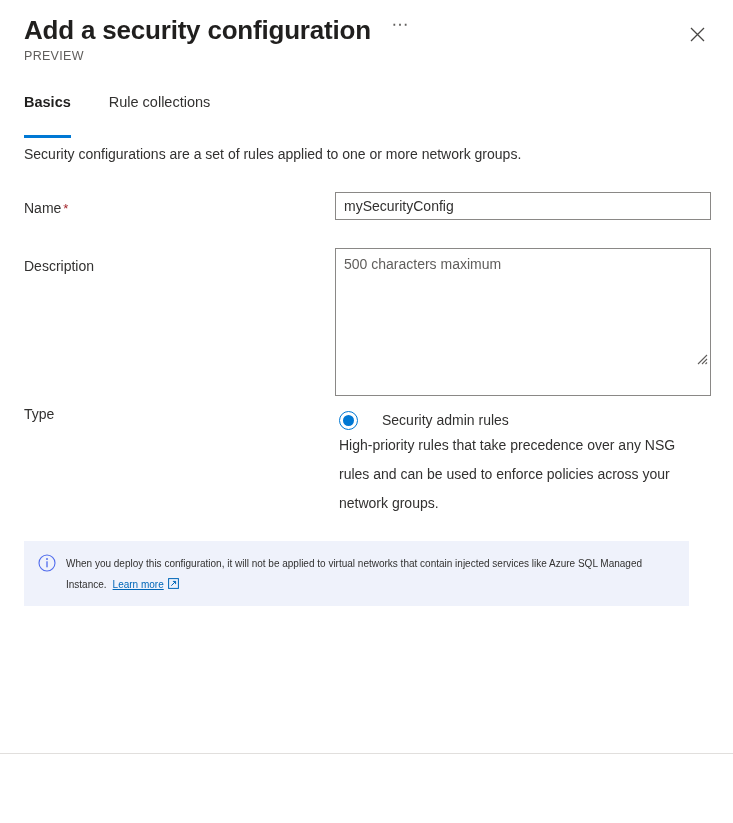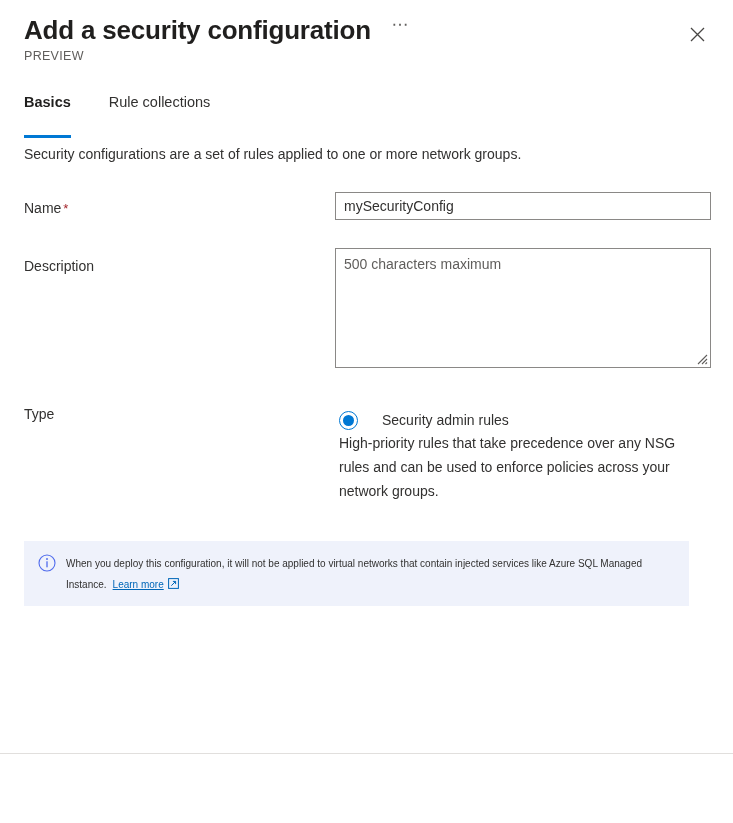--- a/index.html
+++ b/index.html
@@ -151,21 +151,21 @@
 
   .textarea-wrap {
     position: absolute;
     left: 335px;
     top: 248px;
     width: 376px;
     height: 120px;
   }
   .text-area {
     width: 376px;
-    height: 120px;
+    height: 148px;
     box-sizing: border-box;
     border: 1px solid #8a8886;
     background: #ffffff;
     font-family: "Liberation Sans", sans-serif;
     font-size: 14px;
     color: #323130;
     padding: 7px 8px;
     outline: none;
     resize: none;
     border-radius: 0;
@@ -214,21 +214,21 @@
     margin-left: 24px;
     font-size: 14px;
     color: #323130;
     line-height: 20px;
   }
   .radio-desc {
     margin-top: 1px;
     margin-left: 0px;
     font-size: 14px;
     color: #323130;
-    line-height: 24px;
+    line-height: 29px;
     width: 350px;
   }
 
   
   .info-banner {
     position: absolute;
     left: 24px;
     top: 541px;
     width: 665px;
     height: 65px;

